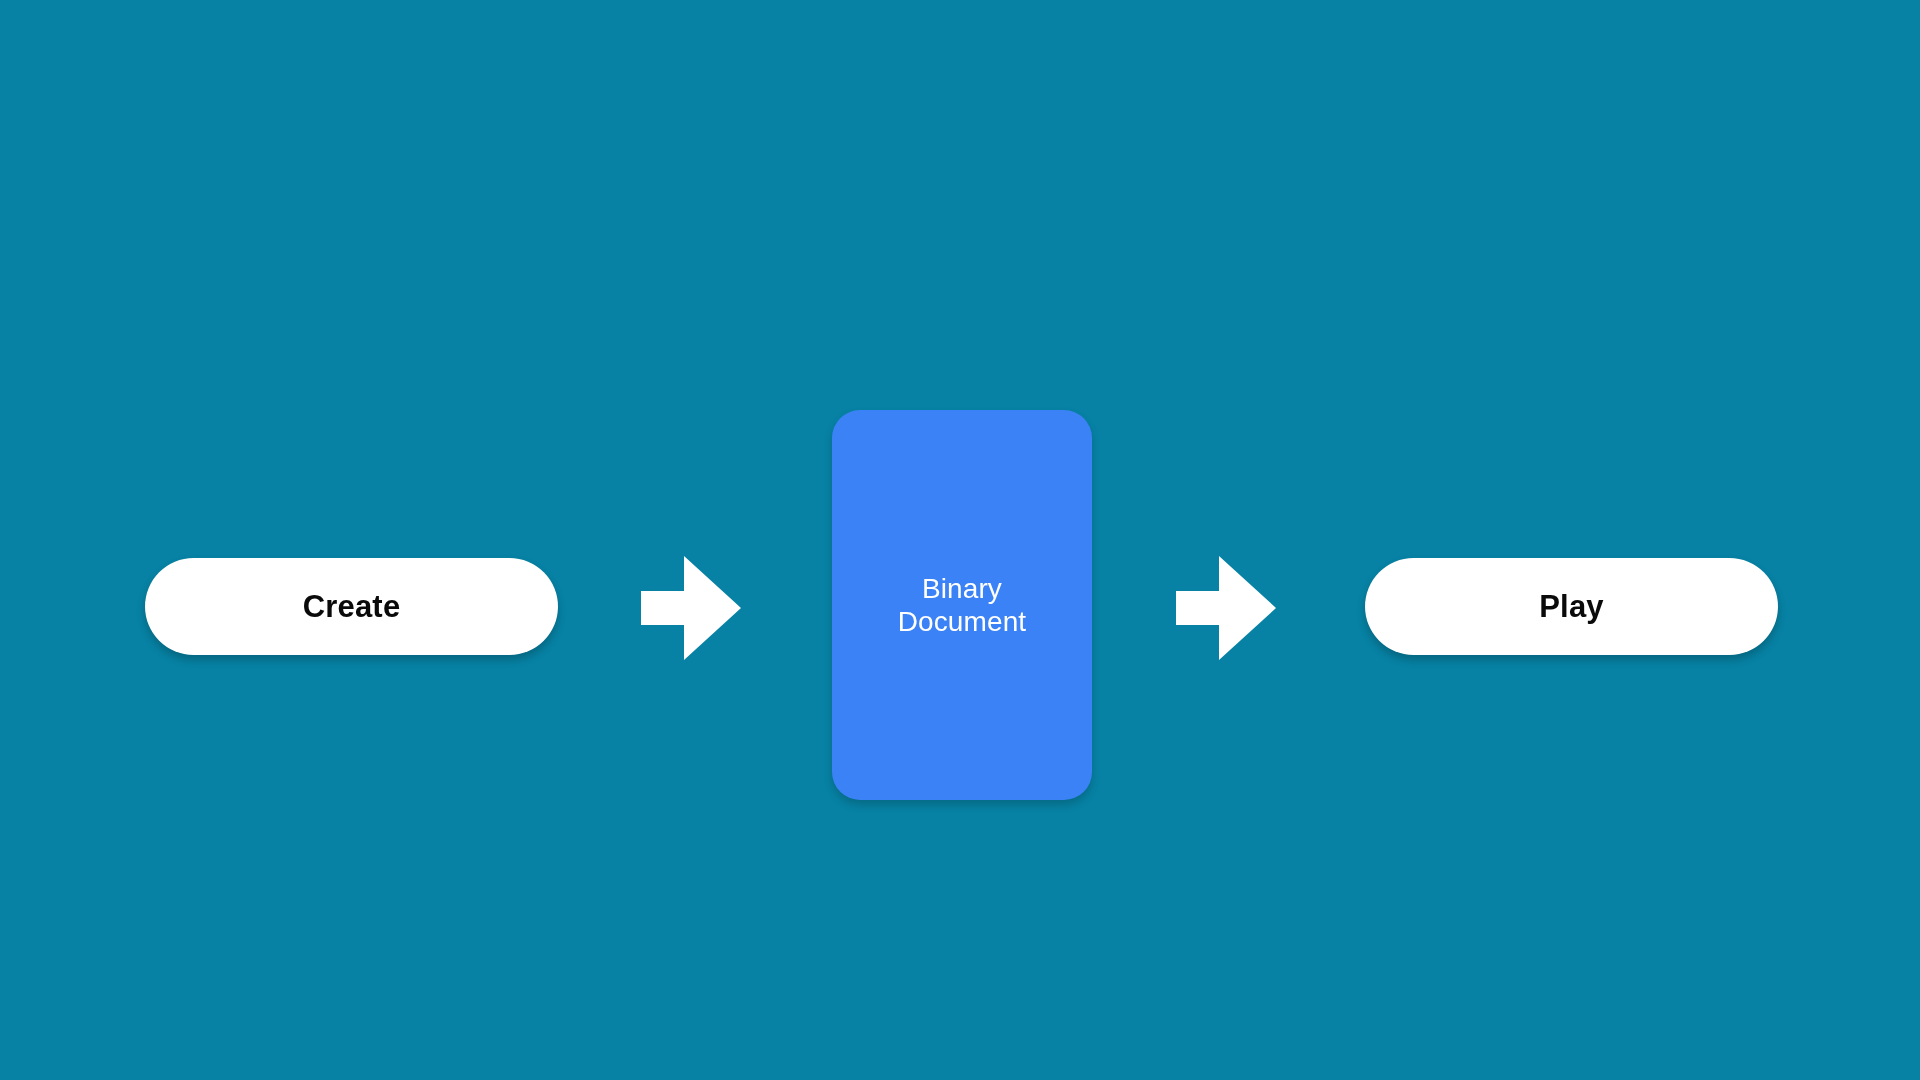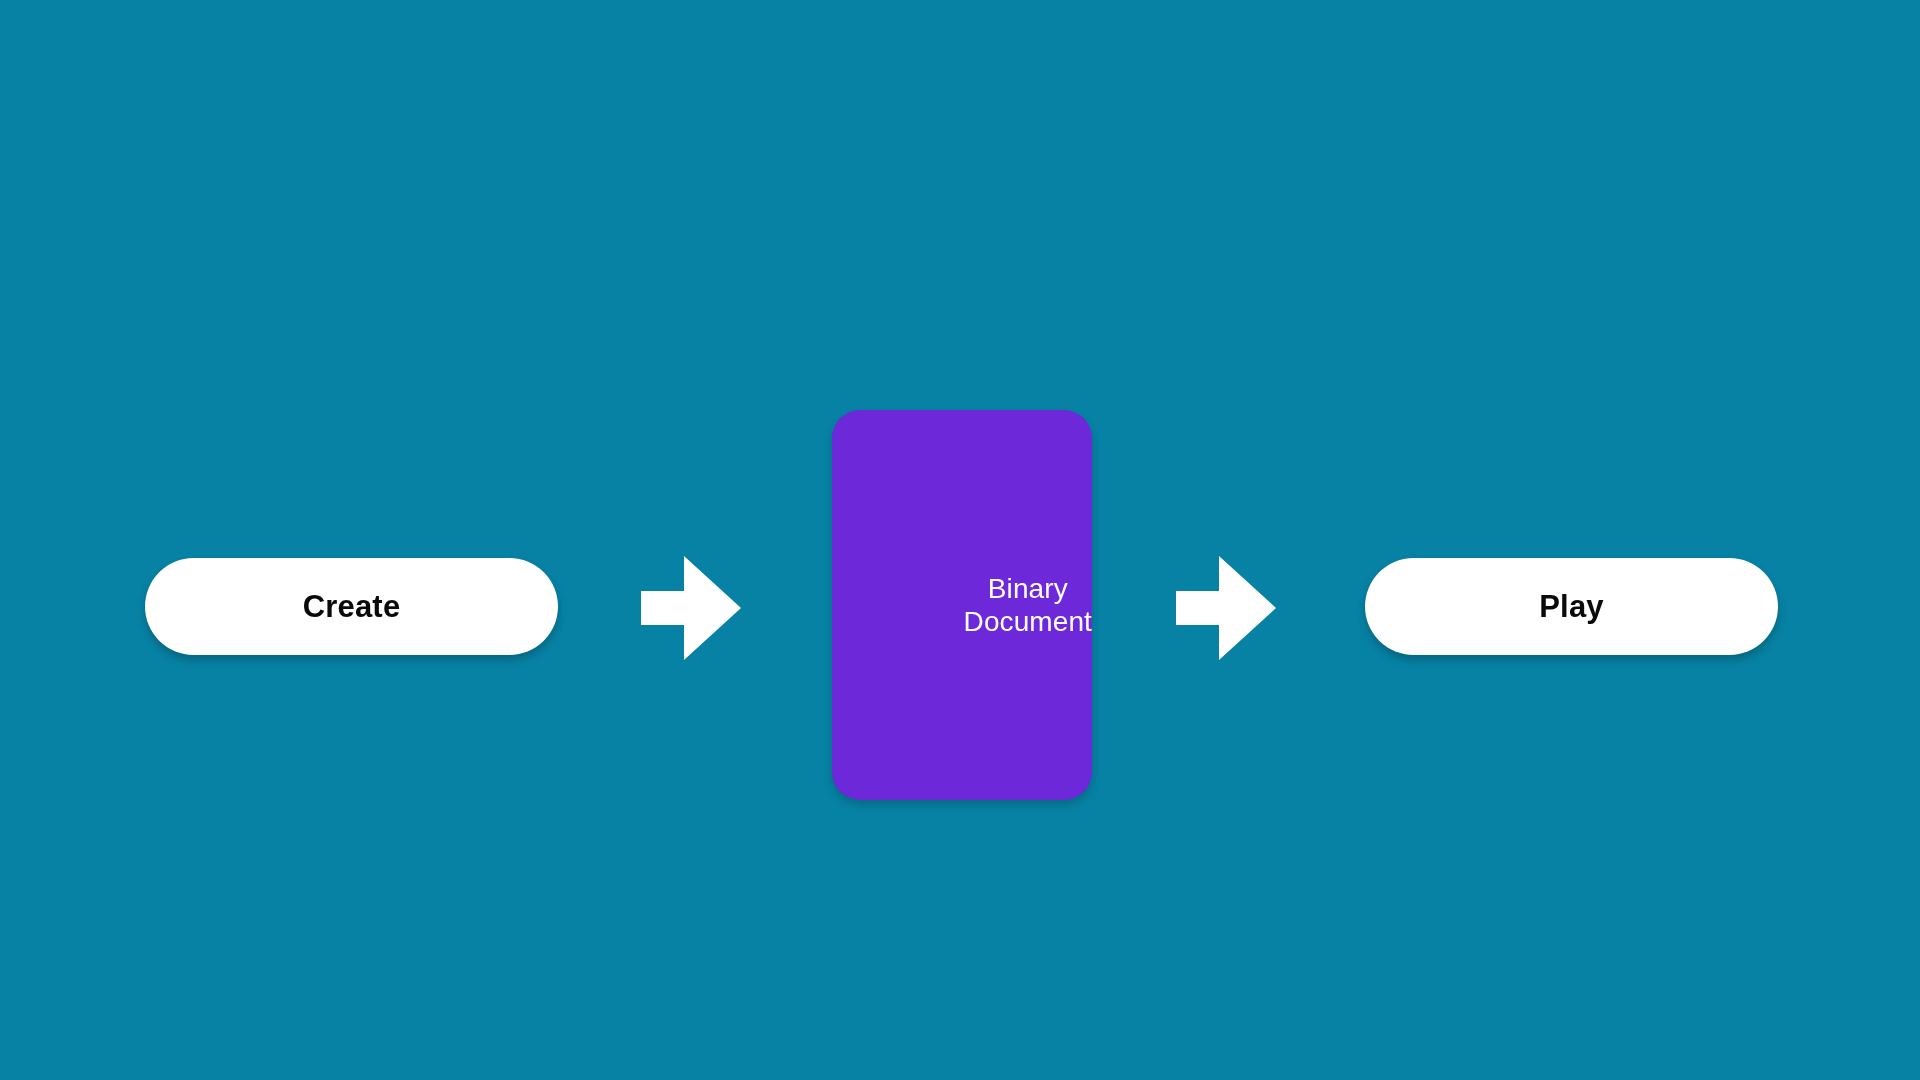--- a/index.html
+++ b/index.html
@@ -91,26 +91,26 @@
   #arrow-2 { left: 1171px; }
   .arrow svg { display: block; width: 110px; height: 110px; }
 
   
   #doc-card {
     position: absolute;
     left: 832px;
     top: 410px;
     width: 260px;
     height: 390px;
-    background: #6d28d9;
+    background: #3b82f6;
     border-radius: 28px;
     box-shadow: 0 5px 9px rgba(0, 0, 0, 0.18);
     display: flex;
     align-items: center;
-    justify-content: flex-end;
+    justify-content: center;
     box-sizing: border-box;
   }
   .doc-label {
     color: #ffffff;
     font-family: "Liberation Sans", sans-serif;
     font-size: 28px;
     font-weight: normal;
     line-height: 1.18;
     text-align: center;
     letter-spacing: 0.1px;

